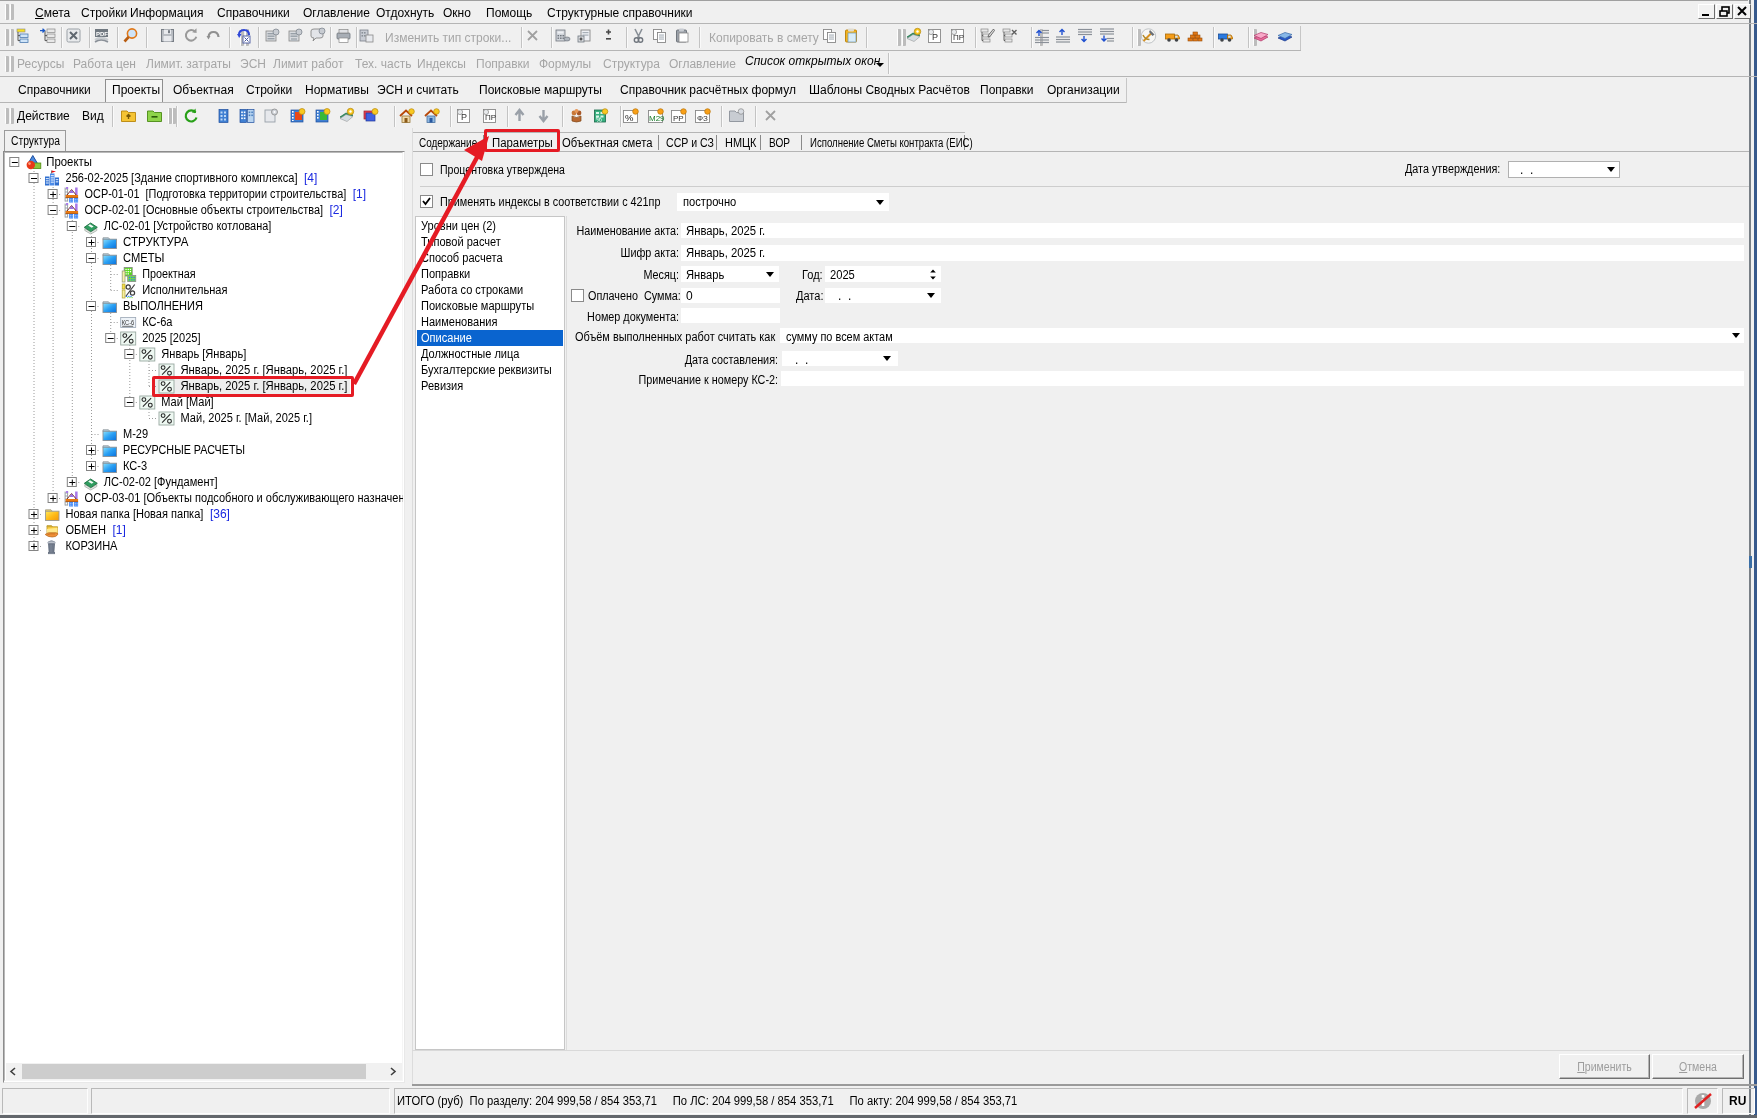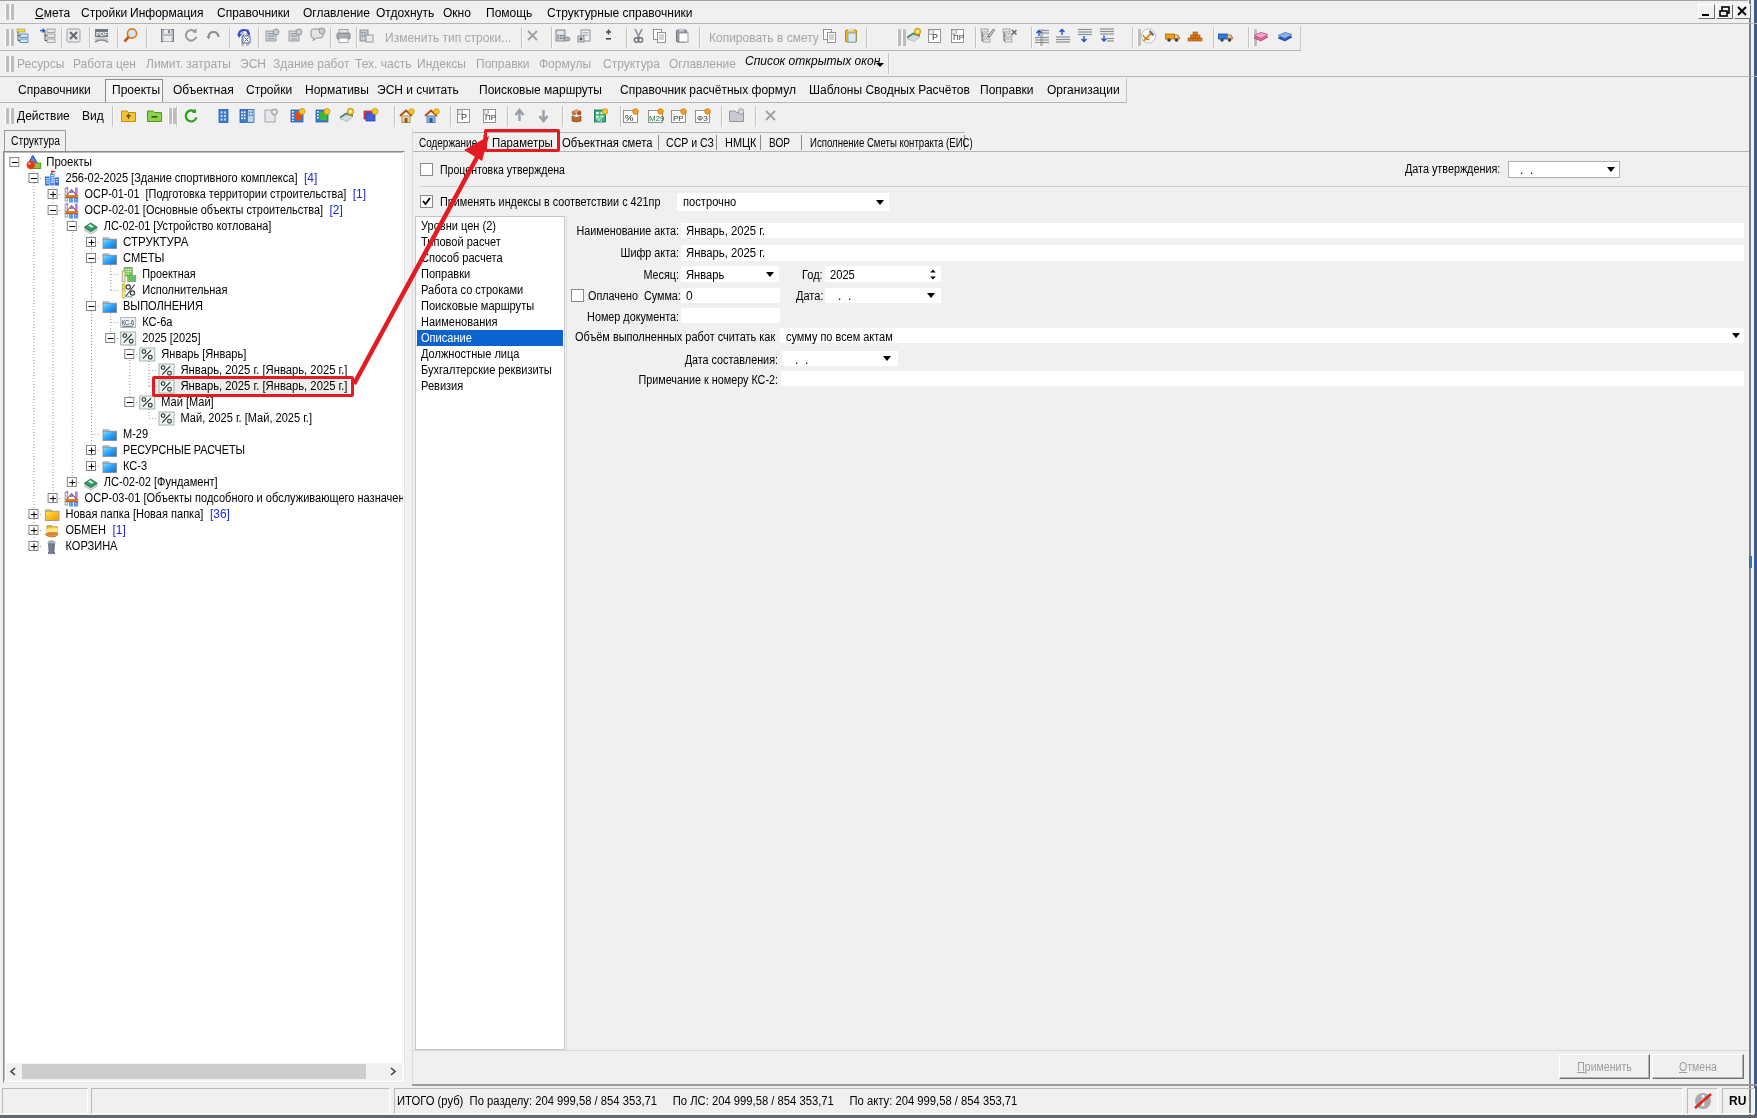--- a/index.html
+++ b/index.html
@@ -74,21 +74,21 @@
 <div class="txt gray" style="left:385px;top:31px;">Изменить тип строки...</div>
 <div class="txt gray" style="left:709px;top:31px;">Копировать в смету</div>
 <div class="abs" style="left:0;top:50px;width:1301px;height:1px;background:#b5b5b5;"></div>
 <div class="abs" style="left:1300px;top:26px;width:1px;height:24px;background:#c6c6c6;"></div>
 <div class="grip" style="left:5px;top:56px;height:16px;"></div>
 <div class="grip" style="left:10px;top:56px;height:16px;"></div>
 <div class="txt gray" style="left:17px;top:57px;">Ресурсы</div>
 <div class="txt gray" style="left:73px;top:57px;">Работа цен</div>
 <div class="txt gray" style="left:146px;top:57px;">Лимит. затраты</div>
 <div class="txt gray" style="left:240px;top:57px;">ЭСН</div>
-<div class="txt gray" style="left:273px;top:57px;">Здание работ</div>
+<div class="txt gray" style="left:273px;top:57px;">Лимит работ</div>
 <div class="txt gray" style="left:355px;top:57px;">Тех. часть</div>
 <div class="txt gray" style="left:417px;top:57px;">Индексы</div>
 <div class="txt gray" style="left:476px;top:57px;">Поправки</div>
 <div class="txt gray" style="left:539px;top:57px;">Формулы</div>
 <div class="txt gray" style="left:603px;top:57px;">Структура</div>
 <div class="txt gray" style="left:669px;top:57px;">Оглавление</div>
 <div class="txt" style="left:745px;top:54px;font-style:italic;">Список открытых окон</div>
 <div class="abs" style="left:876px;top:63px;width:0;height:0;border-left:4px solid transparent;border-right:4px solid transparent;border-top:4px solid #000;"></div>
 <div class="vsep" style="left:888px;top:53px;height:21px;"></div>
 <div class="hline" style="top:76px;"></div>

